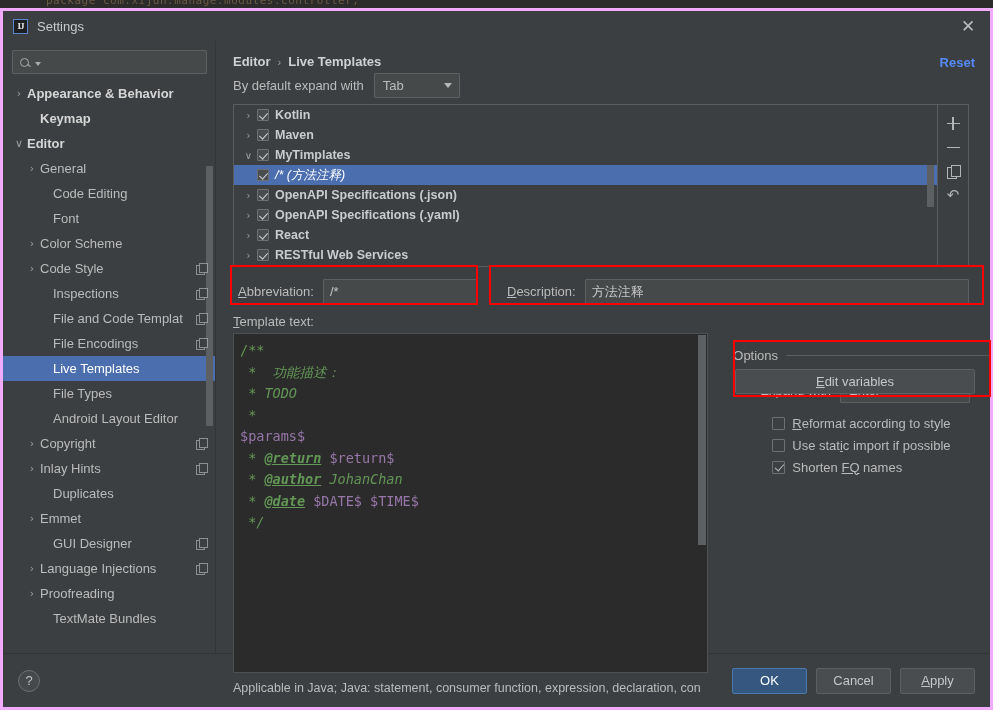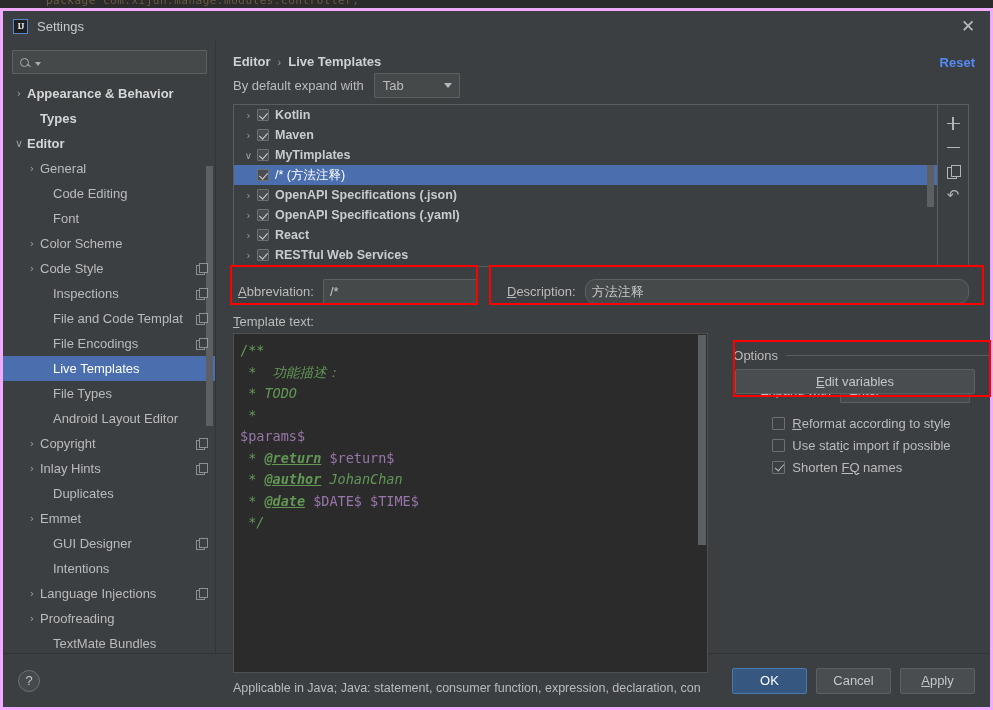--- a/index.html
+++ b/index.html
@@ -145,21 +145,21 @@
   
   .tmpl-area { display: flex; margin: 6px 21px 0 17px; }
   .tmpl-box {
     flex: 1; height: 163px; background: #3c3f41; border: 1px solid #5a5d5e;
     position: relative; overflow: hidden;
   }
   .tmpl-row {
     height: 20px; display: flex; align-items: center;
     font-size: 12.5px; color: #c8c8c8; padding-left: 6px; white-space: nowrap;
   }
-  .tmpl-row.sel { background: #4b6eaf; }
+  .tmpl-row.sel { background: #4b6eaf; font-style: italic; }
   .tmpl-row .arrow {
     width: 17px; flex: 0 0 17px; color: #9da0a2; font-size: 10px;
     text-align: center; font-family: "DejaVu Sans", sans-serif;
   }
   .cbx {
     width: 12px; height: 12px; flex: 0 0 12px; border: 1px solid #6d7072;
     background: #4a4d4f; margin-right: 6px; position: relative; border-radius: 1px;
   }
   .cbx.on::after {
     content: ''; position: absolute; left: 3px; top: 0.5px;
@@ -314,21 +314,21 @@
         <div class="tree-scroll" id="sidebar-tree">
           <div class="sb-track" style="top:86px;height:470px;">
             <div class="sb-thumb" style="top:0px;height:260px;"></div>
           </div>
         <div class="tree-row bold" style="padding-left: 8px;">
               <span class="arrow">›</span>
               <span class="lbl">Appearance &amp; Behavior</span>
             </div>
             <div class="tree-row bold" style="padding-left: 21px;">
               <span class="arrow none">›</span>
-              <span class="lbl">Types</span>
+              <span class="lbl">Keymap</span>
             </div>
             <div class="tree-row bold" style="padding-left: 8px;">
               <span class="arrow">∨</span>
               <span class="lbl">Editor</span>
             </div>
             <div class="tree-row" style="padding-left: 21px;">
               <span class="arrow">›</span>
               <span class="lbl">General</span>
             </div>
             <div class="tree-row" style="padding-left: 34px;">
@@ -390,24 +390,20 @@
               <span class="lbl">Duplicates</span>
             </div>
             <div class="tree-row" style="padding-left: 21px;">
               <span class="arrow">›</span>
               <span class="lbl">Emmet</span>
             </div>
             <div class="tree-row" style="padding-left: 34px;">
               <span class="arrow none">›</span>
               <span class="lbl">GUI Designer</span>
               <span class="copy-ico"></span>
-            </div>
-            <div class="tree-row" style="padding-left: 34px;">
-              <span class="arrow none">›</span>
-              <span class="lbl">Intentions</span>
             </div>
             <div class="tree-row" style="padding-left: 21px;">
               <span class="arrow">›</span>
               <span class="lbl">Language Injections</span>
               <span class="copy-ico"></span>
             </div>
             <div class="tree-row" style="padding-left: 21px;">
               <span class="arrow">›</span>
               <span class="lbl">Proofreading</span>
             </div>
@@ -499,21 +495,21 @@
           </div>
         </div>
 
         <div class="ab-desc">
           <div class="field-group" style="width:252px;padding-left:5px;">
             <span class="fg-label"><u>A</u>bbreviation:</span>
             <div class="txtbox" style="width:155px;">/*</div>
           </div>
           <div class="field-group" style="flex:1;padding-left:22px;">
             <span class="fg-label"><u>D</u>escription:</span>
-            <div class="txtbox" style="flex:1;border-radius:10px;">方法注释</div>
+            <div class="txtbox" style="flex:1;">方法注释</div>
           </div>
           <div class="redbox" style="left:-3px;top:-14px;width:248px;height:40px;"></div>
           <div class="redbox" style="left:256px;top:-14px;width:495px;height:40px;"></div>
         </div>
 
         <div class="tt-label"><u>T</u>emplate text:</div>
 
         <div class="mid-area">
           <div class="code-wrap">
             <div class="code"><span class="c-comn">/**</span>

